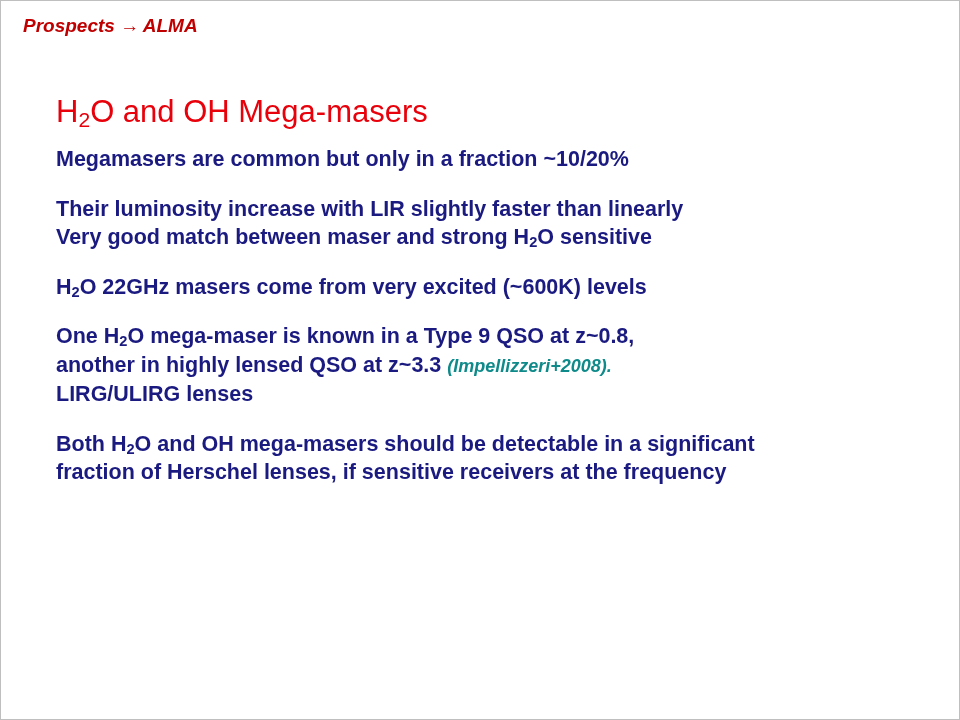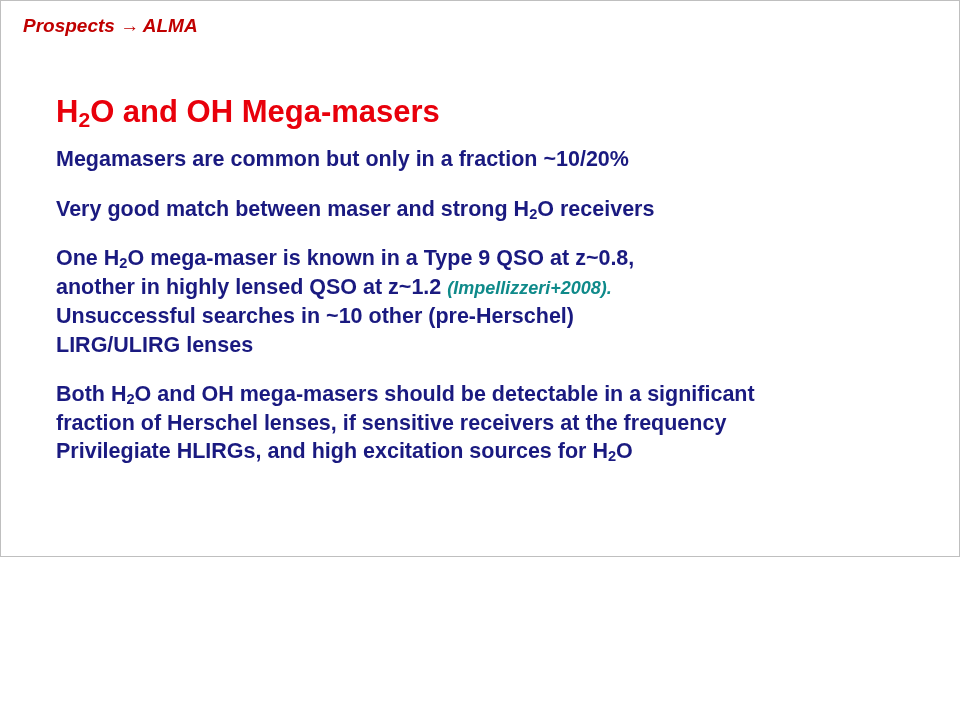--- a/index.html
+++ b/index.html
@@ -9,21 +9,21 @@
   body {
     width: 960px;
     height: 720px;
     background: #ffffff;
     font-family: "Liberation Sans", sans-serif;
     overflow: hidden;
   }
   .slide {
     position: relative;
     width: 960px;
-    height: 557px;
+    height: 720px;
     box-sizing: border-box;
     border: 1px solid #bfbfbf;
     background: #ffffff;
   }
   .header {
     position: absolute;
     left: 22px;
     top: 14px;
     font-size: 19px;
     font-weight: bold;
@@ -34,21 +34,21 @@
   .header .arrow {
     font-style: normal;
     font-weight: bold;
     letter-spacing: -1px;
   }
   .title {
     position: absolute;
     left: 55px;
     top: 72px;
     font-size: 31px;
-    font-weight: bold;
+    font-weight: normal;
     color: #e8000b;
     white-space: nowrap;
   }
   .body-block {
     position: absolute;
     left: 55px;
     top: 144px;
     width: 880px;
   }
   .para {
@@ -90,28 +90,30 @@
 
   <h1 class="title">
     <span>H</span><sub>2</sub><span>O and OH Mega-masers</span>
   </h1>
 
   <div class="body-block" id="body-block">
       <div class="para">
         <div class="line"><span>Megamasers are common but only in a fraction ~10/20%</span></div>
       </div>
       <div class="para">
-        <div class="line"><span>Very good match between maser and strong H</span><sub>2</sub><span>O receivers</span></div>
+        <div class="line"><span>Their luminosity increase with LIR slightly faster than linearly</span></div>
+        <div class="line"><span>Very good match between maser and strong H</span><sub>2</sub><span>O sensitive</span></div>
+      </div>
+      <div class="para">
+        <div class="line"><span>H</span><sub>2</sub><span>O 22GHz masers come from very excited (~600K) levels</span></div>
       </div>
       <div class="para">
         <div class="line"><span>One H</span><sub>2</sub><span>O mega-maser is known in a Type 9 QSO at z~0.8,</span></div>
-        <div class="line"><span>another in highly lensed QSO at z~1.2 </span><span class="cite">(Impellizzeri+2008).</span></div>
-        <div class="line"><span>Unsuccessful searches in ~10 other (pre-Herschel)</span></div>
+        <div class="line"><span>another in highly lensed QSO at z~3.3 </span><span class="cite">(Impellizzeri+2008).</span></div>
         <div class="line"><span>LIRG/ULIRG lenses</span></div>
       </div>
       <div class="para">
         <div class="line"><span>Both H</span><sub>2</sub><span>O and OH mega-masers should be detectable in a significant</span></div>
         <div class="line"><span>fraction of Herschel lenses, if sensitive receivers at the frequency</span></div>
-        <div class="line"><span>Privilegiate HLIRGs, and high excitation sources for H</span><sub>2</sub><span>O</span></div>
       </div>
     </div>
 
 </div>
 
 </body></html>

